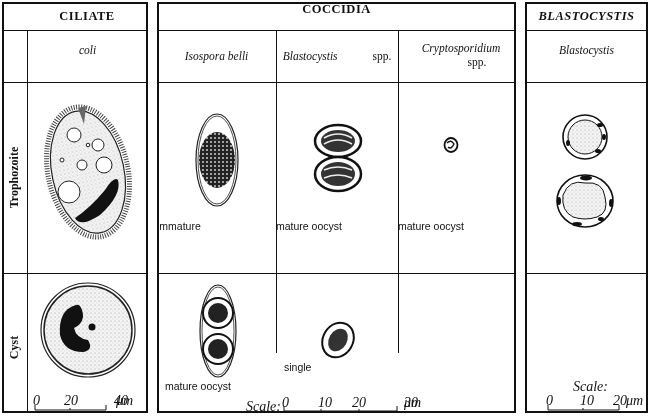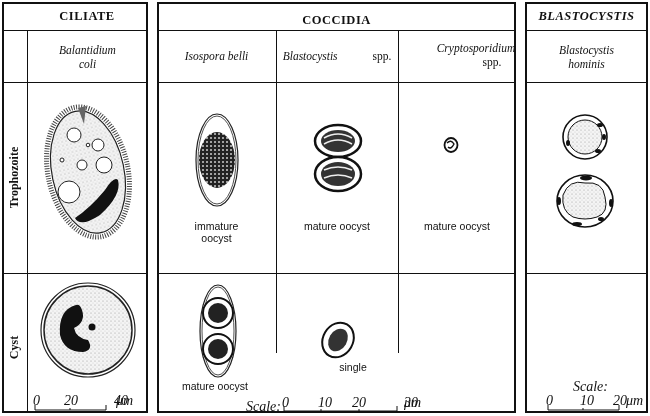--- a/index.html
+++ b/index.html
@@ -3,21 +3,21 @@
 <meta charset="utf-8">
 <style>
   html,body{margin:0;padding:0;background:#fff;}
   body{width:650px;height:416px;position:relative;overflow:hidden;font-family:"Liberation Serif",serif;color:#111;}
   .box{position:absolute;border:2px solid #111;box-sizing:border-box;}
   .hline{position:absolute;height:0;border-top:1.5px solid #111;}
   .vline{position:absolute;width:0;border-left:1.5px solid #111;}
   .hdr{position:absolute;text-align:center;font-weight:bold;font-size:12.5px;letter-spacing:0.5px;}
   .sp{position:absolute;text-align:center;font-style:italic;font-size:11.5px;line-height:14px;}
   .sp .n{font-style:normal;margin-left:32px;}
-  .lbl{position:absolute;text-align:center;font-family:"Liberation Sans",sans-serif;font-size:10.5px;line-height:12px;}
+  .lbl{position:absolute;text-align:left;font-family:"Liberation Sans",sans-serif;font-size:10.5px;line-height:12px;}
   .rowlbl{position:absolute;font-weight:bold;font-size:12px;transform:rotate(-90deg);transform-origin:center center;white-space:nowrap;text-align:center;}
   .scale{position:absolute;font-style:italic;font-size:14px;}
   svg{position:absolute;overflow:visible;}
 </style>
 </head>
 <body>
 
 <div class="box" style="left:2px;top:2px;width:146px;height:411px;"></div>
 <div class="box" style="left:157px;top:2px;width:359px;height:411px;"></div>
 <div class="box" style="left:525px;top:2px;width:123px;height:411px;"></div>
@@ -32,41 +32,39 @@
 
 <div class="hline" style="left:2px;top:273px;width:146px;"></div>
 <div class="hline" style="left:157px;top:273px;width:359px;"></div>
 <div class="hline" style="left:525px;top:273px;width:123px;"></div>
 
 <div class="vline" style="left:27px;top:30px;height:383px;"></div>
 <div class="vline" style="left:276px;top:30px;height:323px;"></div>
 <div class="vline" style="left:398px;top:30px;height:323px;"></div>
 
 <div class="hdr" style="left:2px;top:9px;width:170px;">CILIATE</div>
-<div class="hdr" style="left:157px;top:13px;width:359px;">COCCIDIA</div>
+<div class="hdr" style="left:157px;top:2px;width:359px;">COCCIDIA</div>
 <div class="hdr" style="left:525px;top:9px;width:123px;font-style:italic;">BLASTOCYSTIS</div>
 
 <div class="sp" style="left:27px;top:43px;width:121px;">
-  <div>Balantidium</div>
   <div>coli</div>
 </div>
 <div class="sp" style="left:157px;top:49px;width:119px;">
   <span>Isospora belli</span>
 </div>
 <div class="sp" style="left:276px;top:49px;width:122px;">
   <span>Blastocystis</span>
   <span class="n">spp.</span>
 </div>
-<div class="sp" style="left:412px;top:41px;width:128px;">
+<div class="sp" style="left:397px;top:41px;width:128px;">
   <div>Cryptosporidium</div>
   <div class="n">spp.</div>
 </div>
 <div class="sp" style="left:525px;top:43px;width:123px;">
   <div>Blastocystis</div>
-  <div>hominis</div>
 </div>
 
 <div class="rowlbl" style="left:-26px;top:170px;width:80px;">Trophozoite</div>
 <div class="rowlbl" style="left:-26px;top:340px;width:80px;">Cyst</div>
 
 <svg style="left:40px;top:100px;" width="100" height="150" viewBox="0 0 100 150">
   <defs>
     <pattern id="stip" width="4" height="4" patternUnits="userSpaceOnUse">
       <rect width="4" height="4" fill="#f4f4f4"></rect>
         <circle cx="1" cy="1" r="0.5" fill="#888"></circle>
@@ -99,21 +97,20 @@
       <rect width="4" height="4" fill="#222"></rect>
         <circle cx="2" cy="2" r="1" fill="#ccc"></circle>
     </pattern>
   </defs>
   <ellipse cx="24" cy="48" rx="21" ry="46" fill="#fff" stroke="#222" stroke-width="1.2"></ellipse>
   <ellipse cx="24" cy="48" rx="19" ry="44" fill="none" stroke="#222" stroke-width="0.8"></ellipse>
   <ellipse cx="24" cy="48" rx="18" ry="28" fill="url(#mesh)"></ellipse>
 </svg>
 <div class="lbl" style="left:157px;top:220px;width:119px;">
   <div>immature</div>
-  <div>oocyst</div>
 </div>
 
 <svg style="left:312px;top:124px;" width="52" height="70" viewBox="0 0 52 70">
   <ellipse cx="26" cy="17" rx="23" ry="16" fill="#fff" stroke="#111" stroke-width="2.5"></ellipse>
   <ellipse cx="26" cy="17" rx="17" ry="11" fill="#333"></ellipse>
   <path d="M12 14 Q26 6 40 14 M12 20 Q26 12 40 20" stroke="#eee" stroke-width="1.5" fill="none"></path>
   <ellipse cx="26" cy="50" rx="23" ry="17" fill="#fff" stroke="#111" stroke-width="2.5"></ellipse>
   <ellipse cx="26" cy="50" rx="17" ry="12" fill="#333"></ellipse>
   <path d="M12 46 Q26 40 40 46 M12 54 Q26 48 40 54" stroke="#eee" stroke-width="1.5" fill="none"></path>
 </svg>
@@ -132,21 +129,21 @@
   <circle cx="20" cy="30" r="10" fill="#222"></circle>
   <circle cx="20" cy="66" r="15" fill="#fff" stroke="#111" stroke-width="2"></circle>
   <circle cx="20" cy="66" r="10" fill="#222"></circle>
 </svg>
 <div class="lbl" style="left:165px;top:380px;width:100px;">mature oocyst</div>
 
 <svg style="left:320px;top:320px;" width="36" height="40" viewBox="0 0 36 40">
   <ellipse cx="18" cy="20" rx="15" ry="18" transform="rotate(30 18 20)" fill="#fff" stroke="#111" stroke-width="2"></ellipse>
   <ellipse cx="18" cy="20" rx="9" ry="12" transform="rotate(30 18 20)" fill="#333"></ellipse>
 </svg>
-<div class="lbl" style="left:292px;top:361px;width:122px;">
+<div class="lbl" style="left:284px;top:361px;width:122px;">
   <div>single</div>
 </div>
 
 <svg style="left:560px;top:113px;" width="50" height="48" viewBox="0 0 50 48">
   <circle cx="25" cy="24" r="22" fill="#fff" stroke="#111" stroke-width="1.6"></circle>
   <circle cx="25" cy="24" r="17" fill="url(#stip)" stroke="#111" stroke-width="1"></circle>
   <ellipse cx="40" cy="12" rx="3" ry="2" fill="#111"></ellipse>
   <ellipse cx="44" cy="24" rx="2" ry="3" fill="#111"></ellipse>
   <ellipse cx="38" cy="38" rx="3" ry="2" fill="#111"></ellipse>
   <ellipse cx="8" cy="30" rx="2" ry="3" fill="#111"></ellipse>

